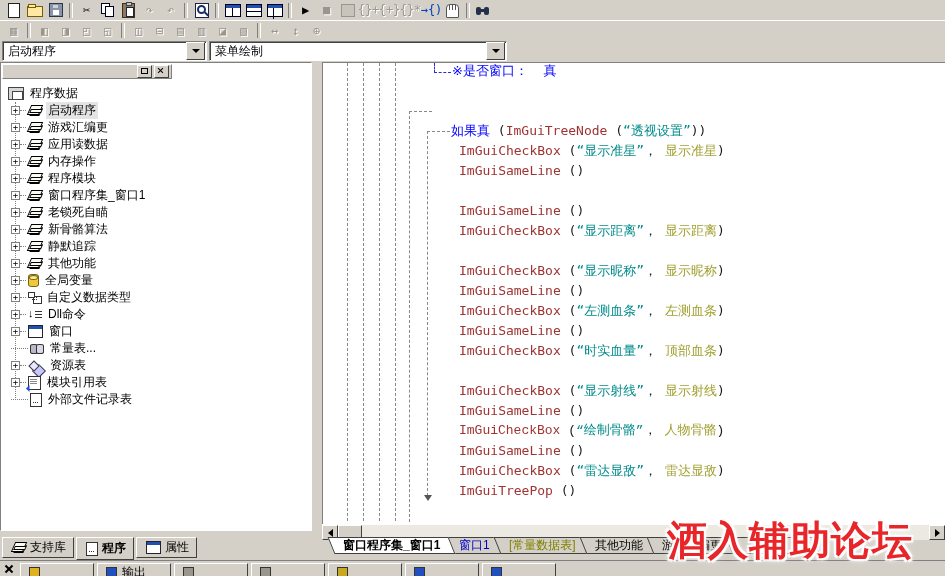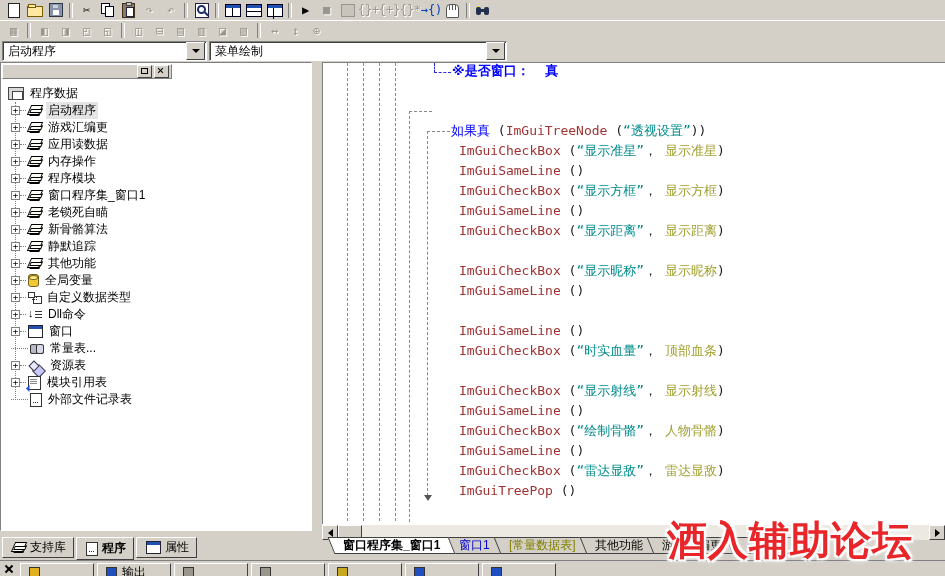--- a/index.html
+++ b/index.html
@@ -389,36 +389,36 @@
 
   <div class="editor" id="editor">
     <div class="guide" style="left:24px;"></div>
     <div class="guide" style="left:40px;"></div>
     <div class="guide" style="left:56px;"></div>
     <div class="guide" style="left:72px;"></div>
     <div class="bguide" style="left:86px;top:48px;width:22px;height:410px;"></div>
     <div class="bguide" style="left:104px;top:68px;width:22px;height:364px;"></div>
     <div class="barrow"></div>
     <div class="tailguide"></div>
-  <div class="cline" style="top: -2px; left: 129px; font-weight: bold;"><span class="cm">※是否窗口：  真</span></div>
+  <div class="cline" style="top: -2px; left: 129px;"><span class="cm">※是否窗口：  真</span></div>
       <div class="cline" style="top: 78px; left: 136px;"><span class="fn">ImGuiCheckBox</span><span class="pl"> (</span><span class="str">“显示准星”</span><span class="pl">， </span><span class="vr">显示准星</span><span class="pl">)</span></div>
       <div class="cline" style="top: 58px; left: 128px;"><span class="kw">如果真</span><span class="pl"> (</span><span class="fn">ImGuiTreeNode</span><span class="pl"> (</span><span class="str">“透视设置”</span><span class="pl">))</span></div>
       <div class="cline" style="top: 98px; left: 136px;"><span class="fn">ImGuiSameLine</span><span class="pl"> ()</span></div>
-      <div class="cline" style="top: 118px; left: 136px;"><span class="fn">ImGuiCheckBox</span><span class="pl"> (</span><span class="str">“显示方框”</span><span class="pl">， </span><span class="vr">显示方框</span><span class="pl">)</span></div>
       <div class="cline" style="top: 138px; left: 136px;"><span class="fn">ImGuiSameLine</span><span class="pl"> ()</span></div>
       <div class="cline" style="top: 158px; left: 136px;"><span class="fn">ImGuiCheckBox</span><span class="pl"> (</span><span class="str">“显示距离”</span><span class="pl">， </span><span class="vr">显示距离</span><span class="pl">)</span></div>
       <div class="cline" style="top: 178px; left: 136px;"></div>
       <div class="cline" style="top: 198px; left: 136px;"><span class="fn">ImGuiCheckBox</span><span class="pl"> (</span><span class="str">“显示昵称”</span><span class="pl">， </span><span class="vr">显示昵称</span><span class="pl">)</span></div>
       <div class="cline" style="top: 218px; left: 136px;"><span class="fn">ImGuiSameLine</span><span class="pl"> ()</span></div>
+      <div class="cline" style="top: 238px; left: 136px;"><span class="fn">ImGuiCheckBox</span><span class="pl"> (</span><span class="str">“左测血条”</span><span class="pl">， </span><span class="vr">左测血条</span><span class="pl">)</span></div>
       <div class="cline" style="top: 258px; left: 136px;"><span class="fn">ImGuiSameLine</span><span class="pl"> ()</span></div>
       <div class="cline" style="top: 278px; left: 136px;"><span class="fn">ImGuiCheckBox</span><span class="pl"> (</span><span class="str">“时实血量”</span><span class="pl">， </span><span class="vr">顶部血条</span><span class="pl">)</span></div>
       <div class="cline" style="top: 298px; left: 136px;"></div>
       <div class="cline" style="top: 318px; left: 136px;"><span class="fn">ImGuiCheckBox</span><span class="pl"> (</span><span class="str">“显示射线”</span><span class="pl">， </span><span class="vr">显示射线</span><span class="pl">)</span></div>
       <div class="cline" style="top: 338px; left: 136px;"><span class="fn">ImGuiSameLine</span><span class="pl"> ()</span></div>
-      <div class="cline" style="top: 358px; left: 136px;"><span class="fn">ImGuiCheckBox</span><span class="pl"> (</span><span class="str">“绘制骨骼”</span><span class="pl">， </span><span class="vr">人物骨骼</span><span class="pl">)</span></div>
+      <div class="cline" style="top: 358px; left: 136px; font-family: Liberation Mono, monospace;"><span class="fn">ImGuiCheckBox</span><span class="pl"> (</span><span class="str">“绘制骨骼”</span><span class="pl">， </span><span class="vr">人物骨骼</span><span class="pl">)</span></div>
       <div class="cline" style="top: 378px; left: 136px;"><span class="fn">ImGuiSameLine</span><span class="pl"> ()</span></div>
       <div class="cline" style="top: 418px; left: 136px;"><span class="fn">ImGuiTreePop</span><span class="pl"> ()</span></div>
       <div class="cline" style="top: 398px; left: 136px;"><span class="fn">ImGuiCheckBox</span><span class="pl"> (</span><span class="str">“雷达显敌”</span><span class="pl">， </span><span class="vr">雷达显敌</span><span class="pl">)</span></div>
     </div>
 
   <div class="hscroll">
     <span class="sbtn left">
         <i></i>
       </span>
     <span class="sthumb"></span>

